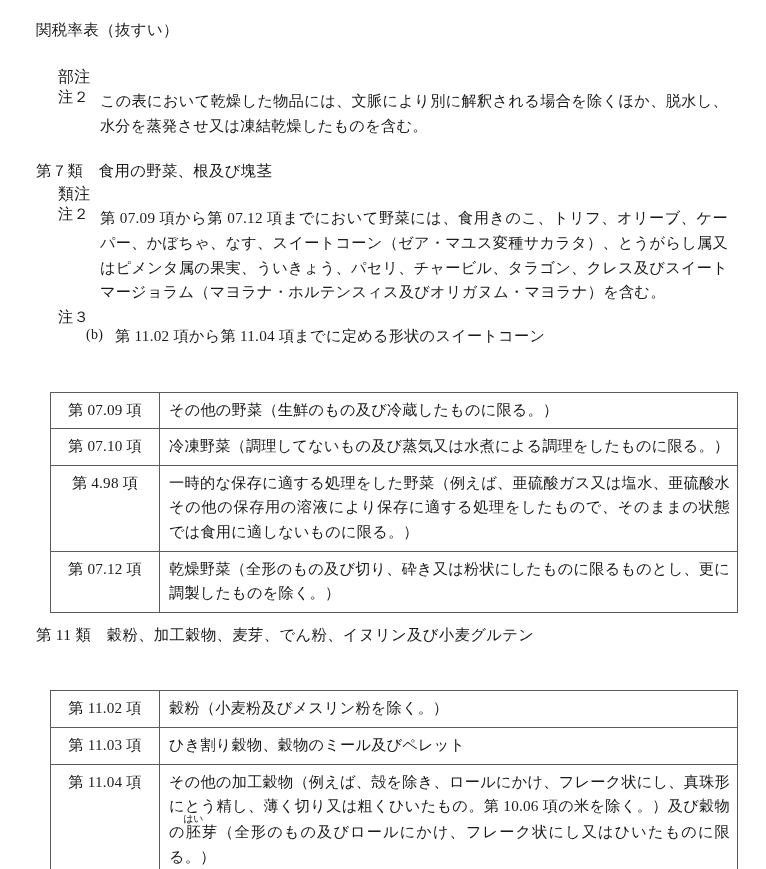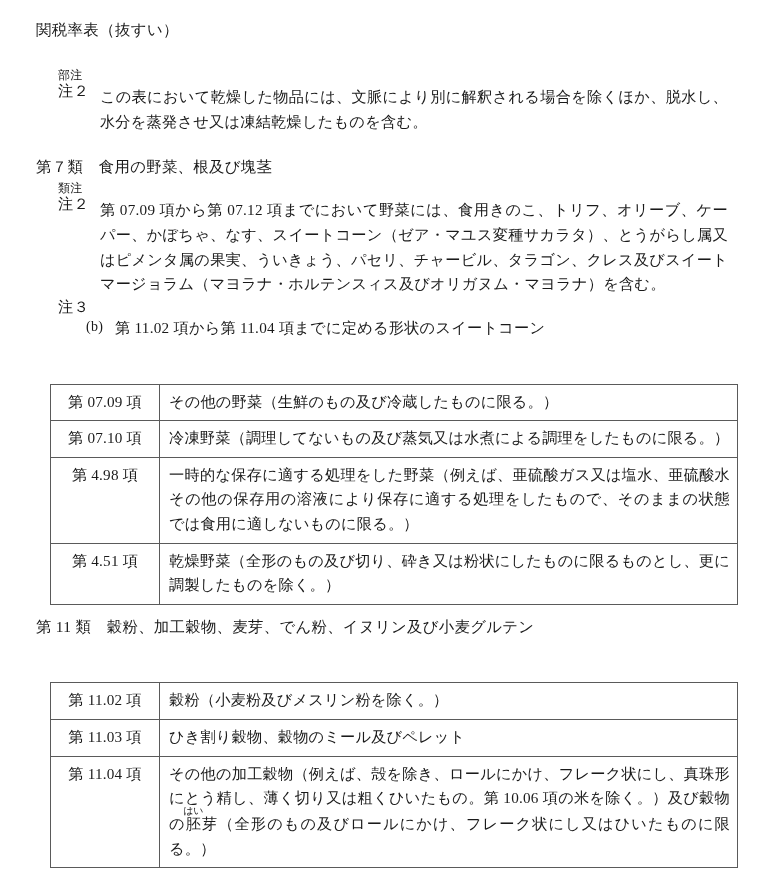--- a/index.html
+++ b/index.html
@@ -33,36 +33,35 @@
     letter-spacing: .4px;
   }
   .section-head {
     padding-left: 28px;
     letter-spacing: .3px;
     font-size: 15.4px;
   }
   .sub-head {
     padding-left: 50px;
     letter-spacing: .3px;
-    font-size: 12px;
+    font-size: 16px;
   }
 
   
   .note {
     padding-left: 50px;
     padding-right: 30px;
     display: flex;
     align-items: flex-start;
     letter-spacing: .25px;
   }
   .note-label {
     flex: 0 0 auto;
     white-space: nowrap;
     padding-right: 11px;
-    font-family: Liberation Mono, monospace;
   }
   .note-body {
     flex: 1 1 auto;
     text-align: justify;
     text-justify: inter-character;
     line-height: 1.62;
   }
   .note-body.lh-wide { line-height: 1.63; }
 
   .sub-item {
@@ -183,21 +182,21 @@
       </tr>
       <tr>
         <td class="code">第 07.10 項</td>
         <td class="desc">冷凍野菜（調理してないもの及び蒸気又は水煮による調理をしたものに限る。）</td>
       </tr>
       <tr>
         <td class="code">第 4.98 項</td>
         <td class="desc">一時的な保存に適する処理をした野菜（例えば、亜硫酸ガス又は塩水、亜硫酸水その他の保存用の溶液により保存に適する処理をしたもので、そのままの状態では食用に適しないものに限る。）</td>
       </tr>
       <tr>
-        <td class="code">第 4.51 項</td>
+        <td class="code">第 07.12 項</td>
         <td class="desc">乾燥野菜（全形のもの及び切り、砕き又は粉状にしたものに限るものとし、更に調製したものを除く。）</td>
       </tr>
     </tbody>
   </table>
 
   <div class="gap-md"></div>
 
   <div class="section-head">第 11 類　穀粉、加工穀物、麦芽、でん粉、イヌリン及び小麦グルテン</div>
 
   <div class="gap-md"></div>

